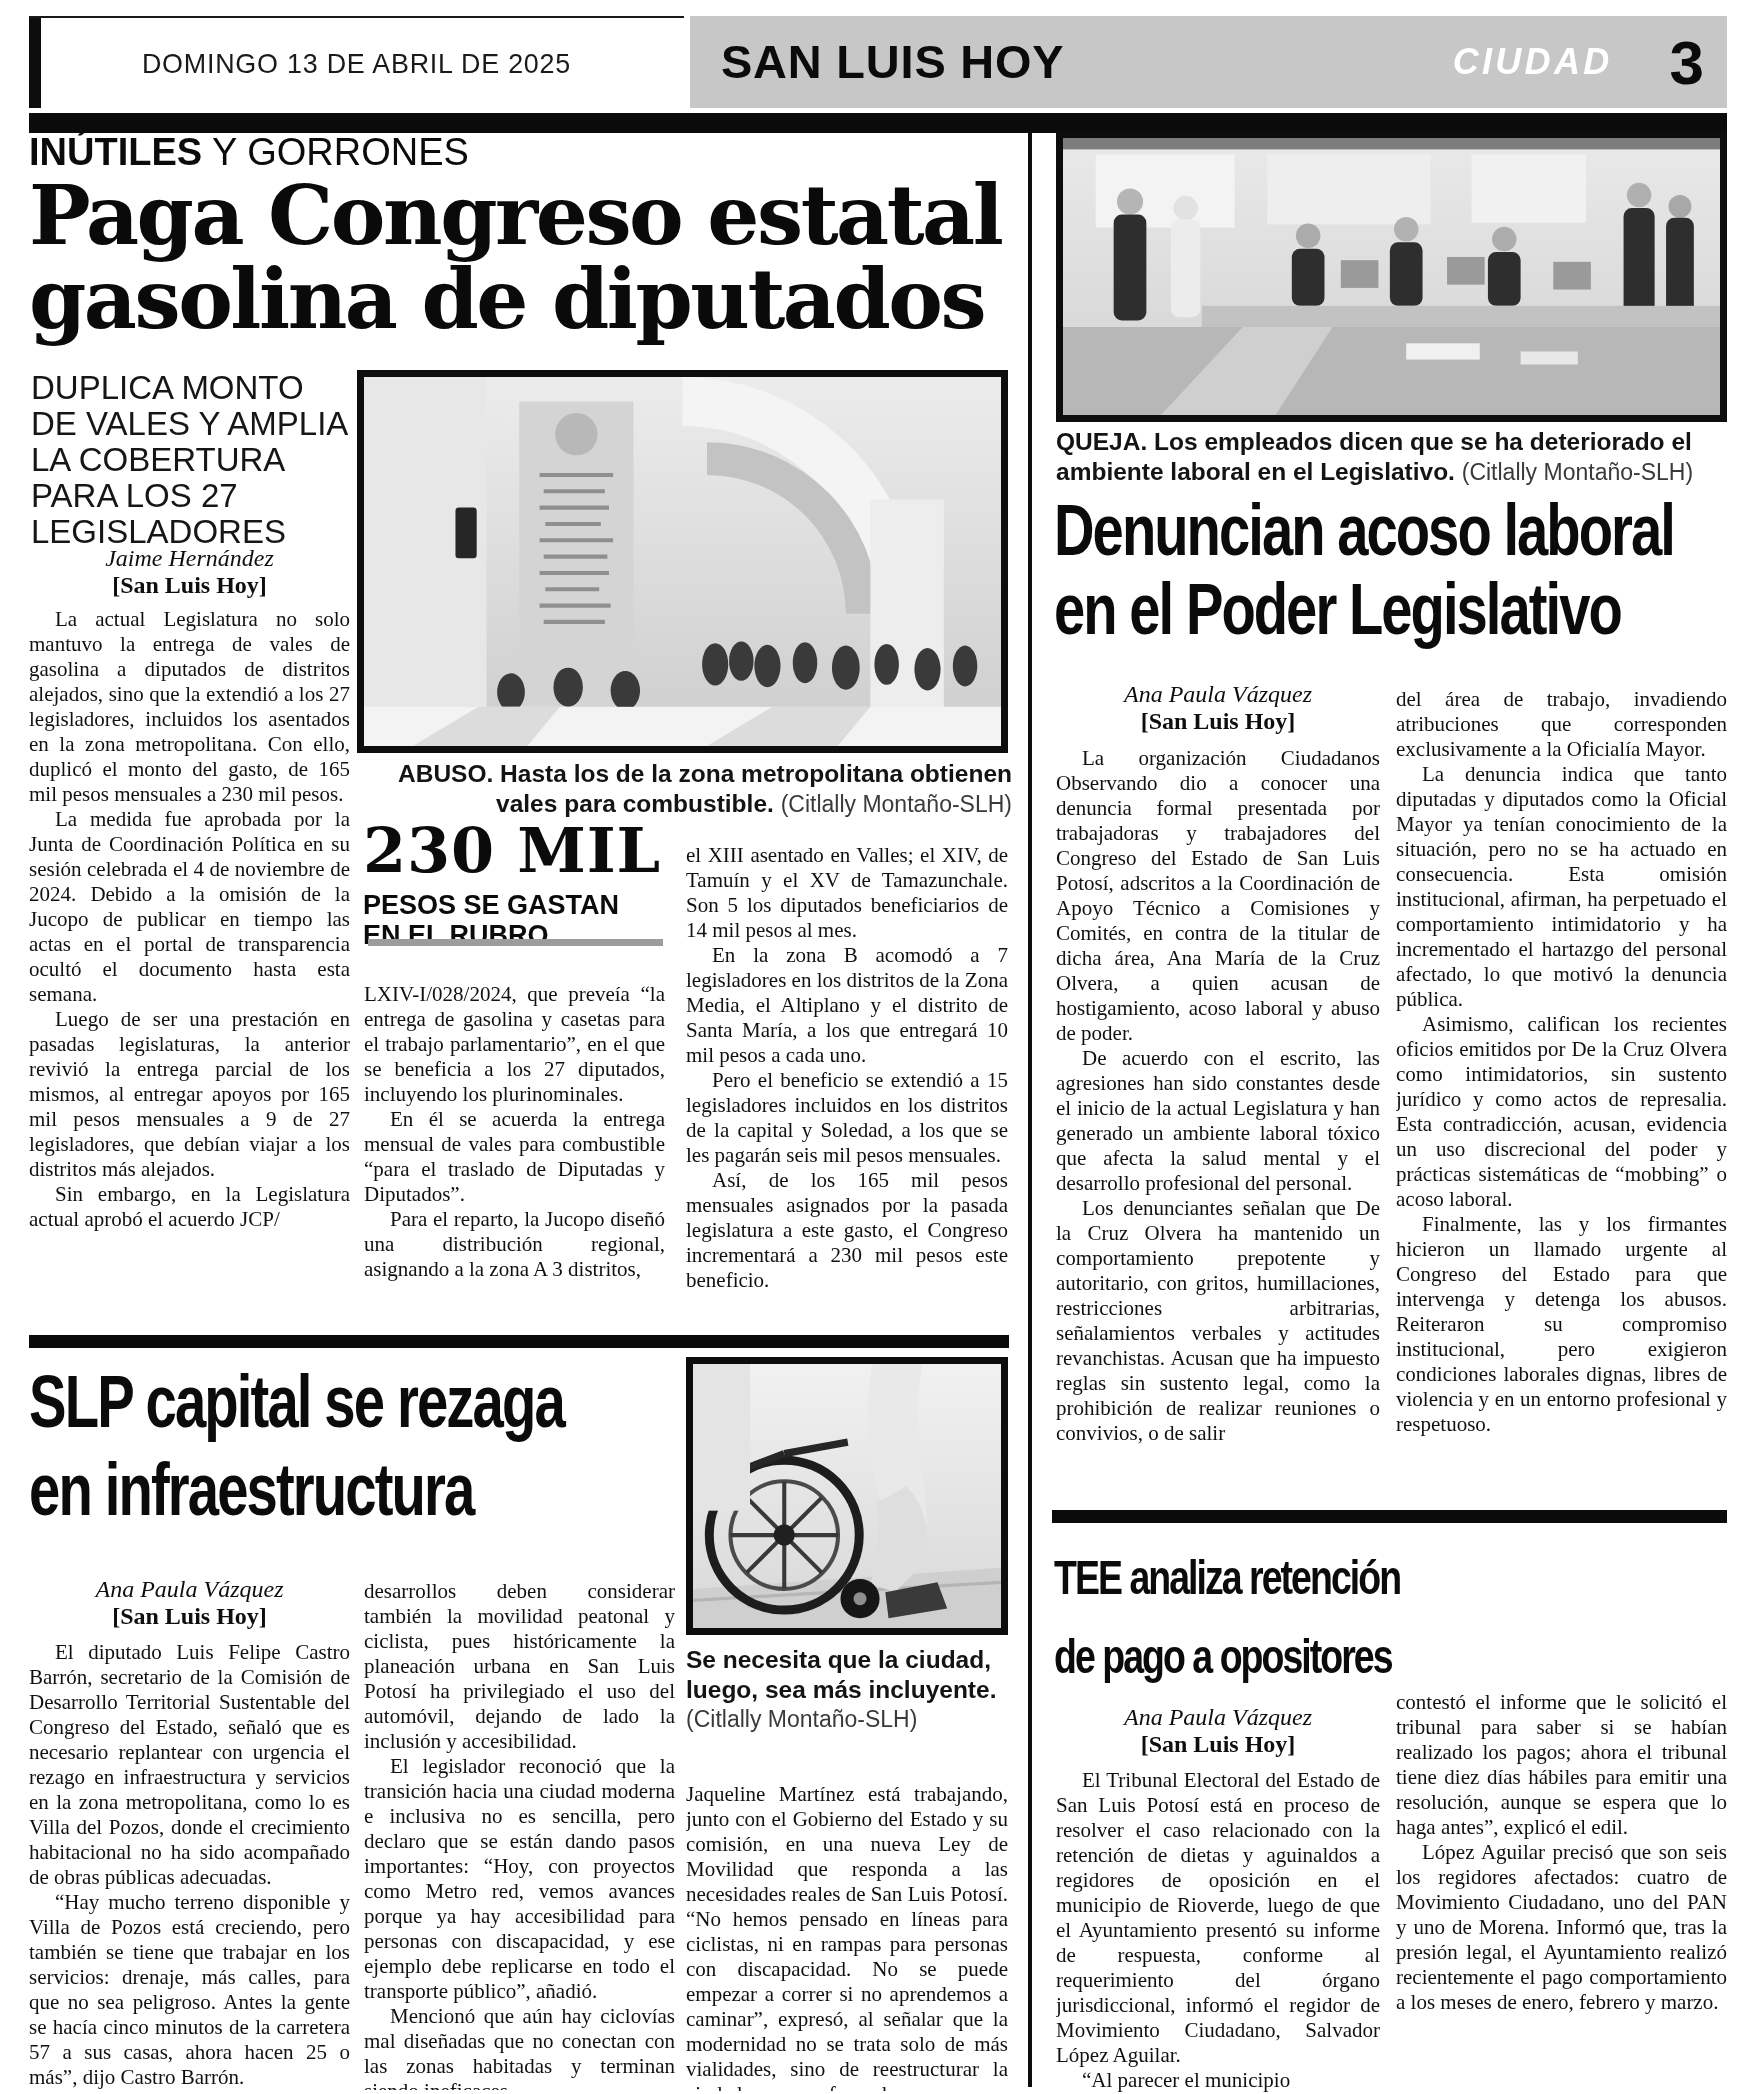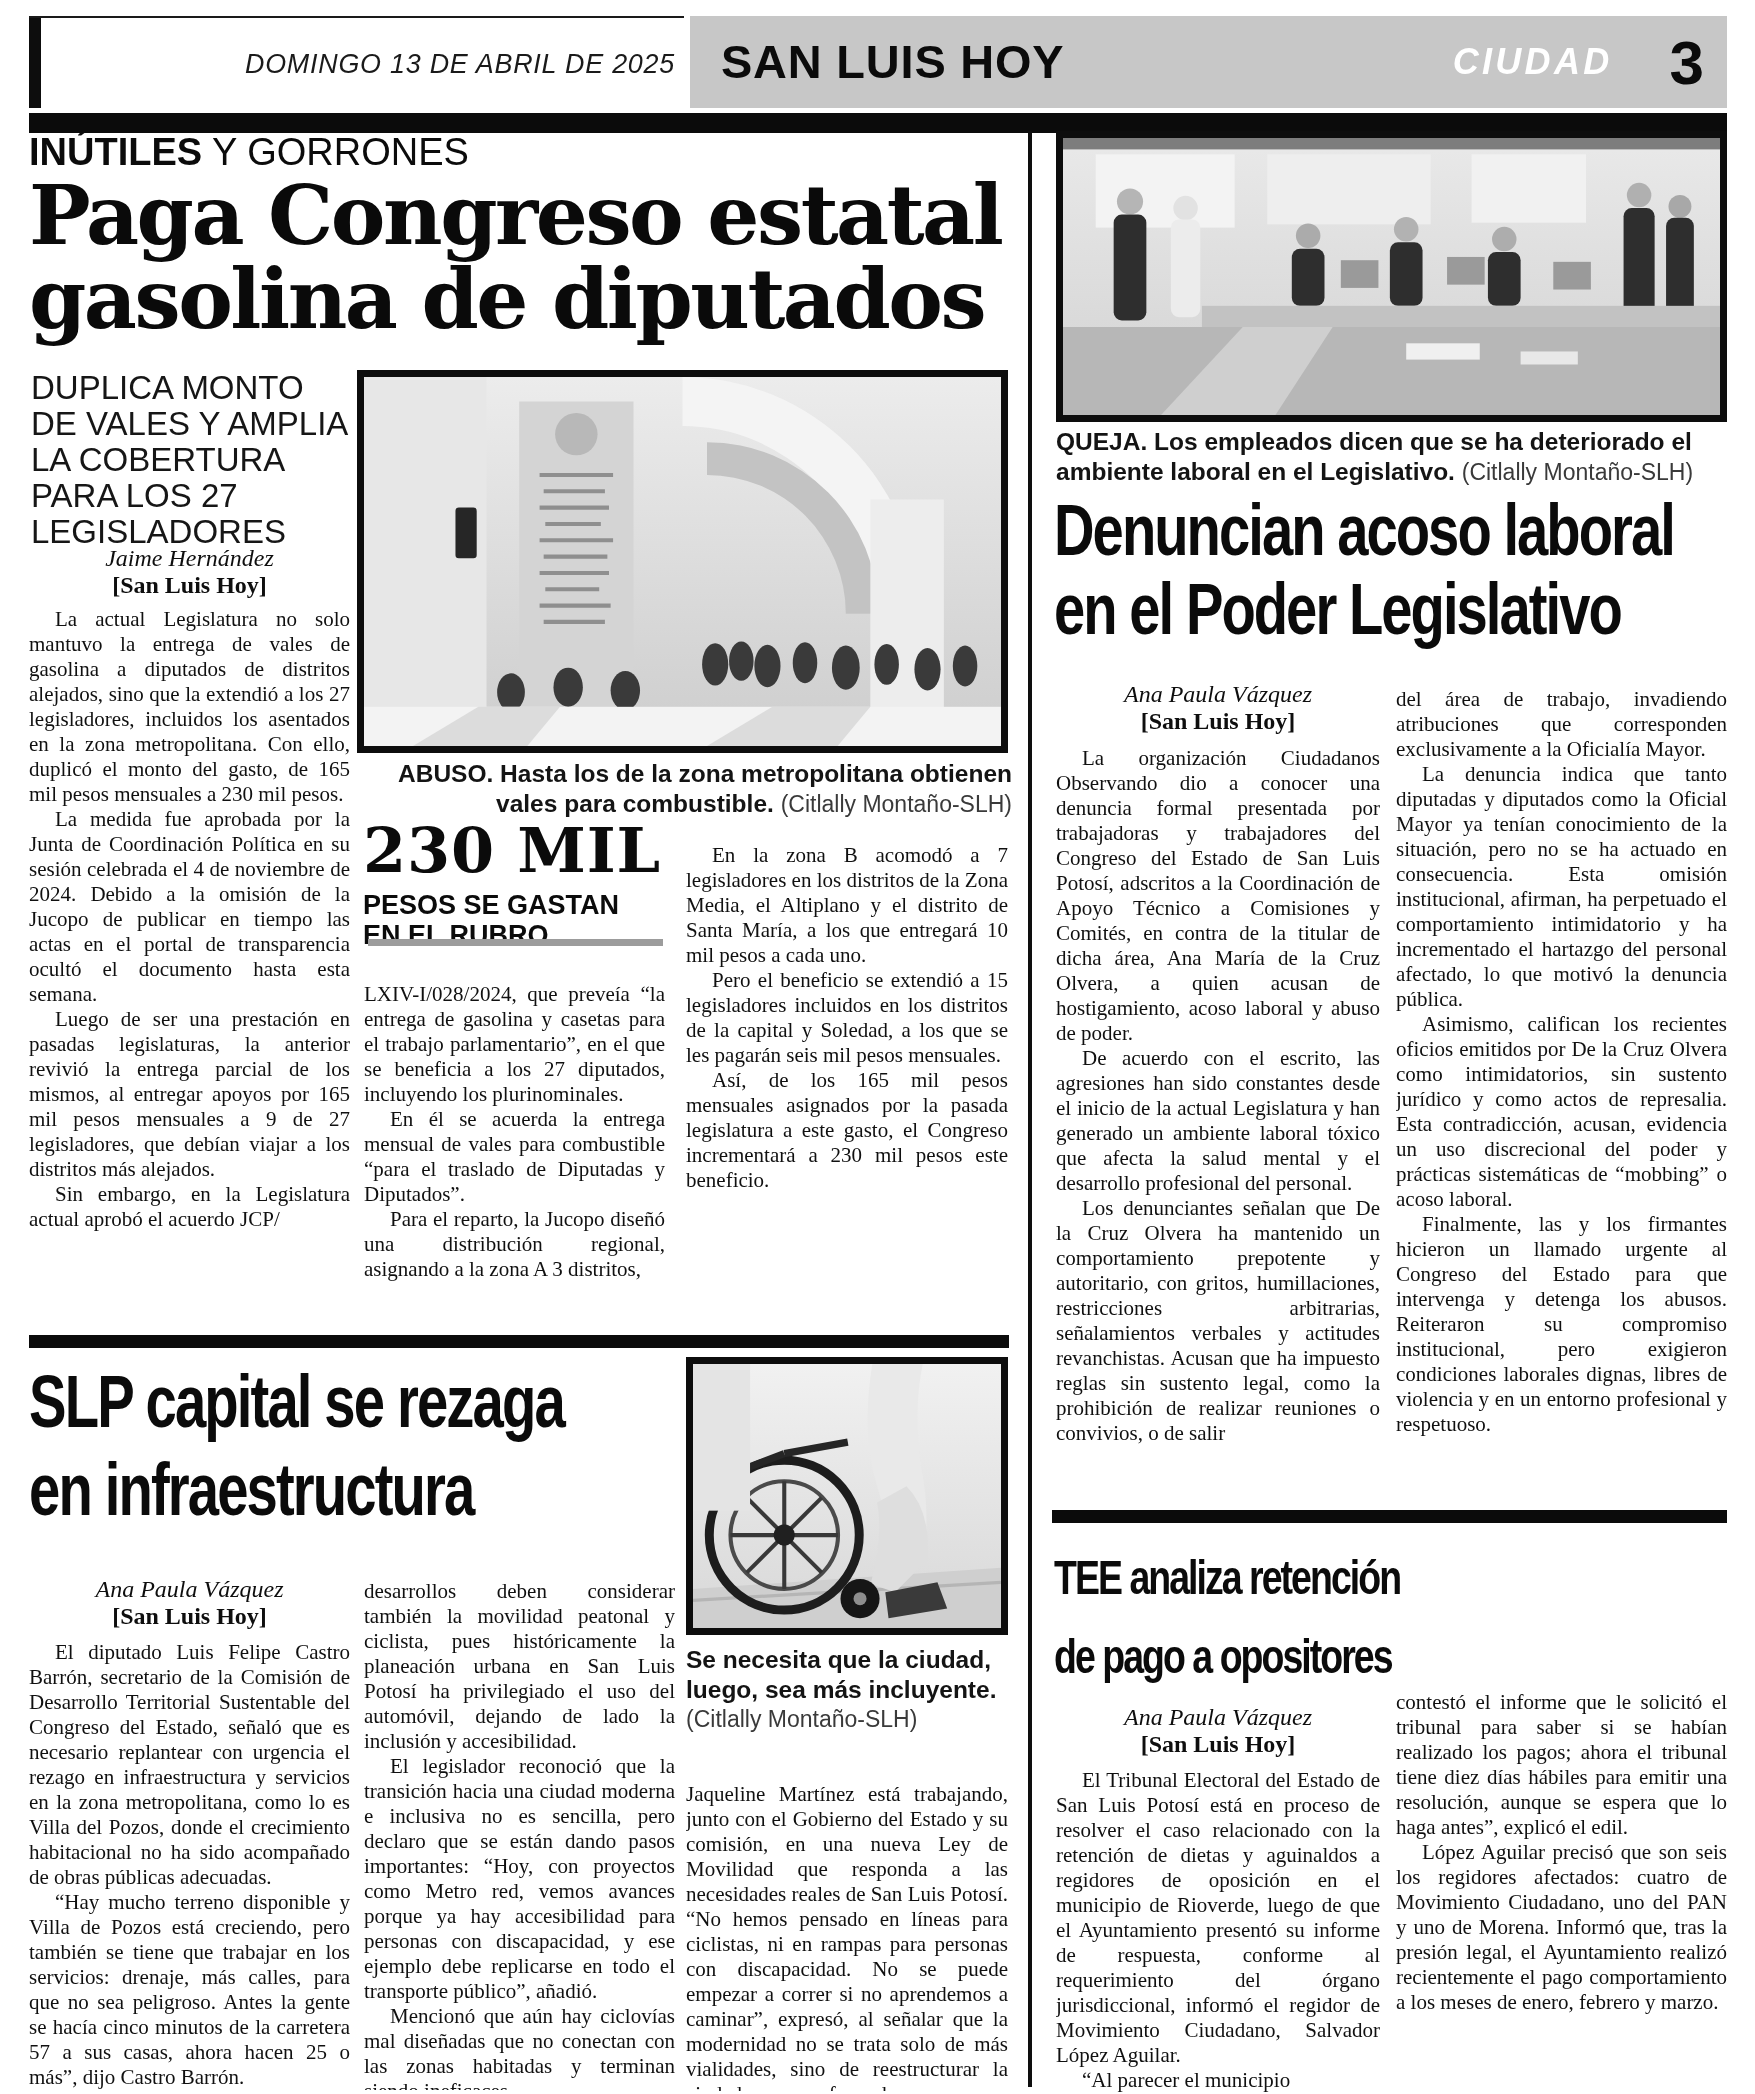--- a/index.html
+++ b/index.html
@@ -2,21 +2,21 @@
 <html lang="es" style="font-size:13px"><head>
 <meta charset="utf-8">
 <style>
   html,body{margin:0;padding:0;background:#777;}
   #page{position:relative;width:1755px;height:2095px;background:#ffffff;overflow:hidden;
         font-family:"Liberation Serif",serif;}
   .abs{position:absolute;}
 
   
   #date-box{left:29px;top:16.4px;width:655px;height:92px;border-top:2.5px solid #1a1a1a;
-            display:flex;align-items:center;justify-content:flex-end;font-style:italic;}
+            display:flex;align-items:center;justify-content:center;}
   #date-accent{left:29px;top:16.4px;width:11.5px;height:92px;background:#0d0d0d;}
   #date-text{font-family:"Liberation Sans",sans-serif;font-size:28px;letter-spacing:0.8px;color:#1a1a1a;
              transform:scaleX(.96);}
   #masthead-bar{left:690px;top:16.4px;width:1037px;height:92px;background:#c7c7c7;
                 display:flex;align-items:center;}
   #masthead{font-family:"Liberation Sans",sans-serif;font-weight:900;font-size:46px;color:#0b0b0b;
             letter-spacing:0.8px;margin-left:31px;transform:scaleX(1.02);transform-origin:0 50%;}
   #section-name{font-family:"Liberation Sans",sans-serif;font-style:italic;font-weight:900;font-size:36px;
                 color:#ffffff;letter-spacing:3.3px;margin-left:auto;margin-right:57px;}
   #page-number{font-family:"Liberation Sans",sans-serif;font-weight:900;font-size:62px;color:#0b0b0b;
@@ -162,20 +162,21 @@
     <p>La medida fue aprobada por la Junta de Coordinación Política en su sesión celebrada el 4 de noviembre de 2024. Debido a la omisión de la Jucopo de publicar en tiempo las actas en el portal de transparencia ocultó el documento hasta esta semana.</p>
     <p>Luego de ser una prestación en pasadas legislaturas, la anterior revivió la entrega parcial de los mismos, al entregar apoyos por 165 mil pesos mensuales a 9 de 27 legisladores, que debían viajar a los distritos más alejados.</p>
     <p>Sin embargo, en la Legislatura actual aprobó el acuerdo JCP/</p>
   </div>
   <div class="abs body-col" style="left:364px;top:982px;width:301px;height:367px;">
     <p class="cont">LXIV-I/028/2024, que preveía “la entrega de gasolina y casetas para el trabajo parlamentario”, en el que se beneficia a los 27 diputados, incluyendo los plurinominales.</p>
     <p>En él se acuerda la entrega mensual de vales para combustible “para el traslado de Diputadas y Diputados”.</p>
     <p>Para el reparto, la Jucopo diseñó una distribución regional, asignando a la zona A 3 distritos,</p>
   </div>
   <div class="abs body-col" style="left:686px;top:843px;width:322px;height:506px;">
+    <p class="cont">el XIII asentado en Valles; el XIV, de Tamuín y el XV de Tamazunchale. Son 5 los diputados beneficiarios de 14 mil pesos al mes.</p>
     <p>En la zona B acomodó a 7 legisladores en los distritos de la Zona Media, el Altiplano y el distrito de Santa María, a los que entregará 10 mil pesos a cada uno.</p>
     <p>Pero el beneficio se extendió a 15 legisladores incluidos en los distritos de la capital y Soledad, a los que se les pagarán seis mil pesos mensuales.</p>
     <p>Así, de los 165 mil pesos mensuales asignados por la pasada legislatura a este gasto, el Congreso incrementará a 230 mil pesos este beneficio.</p>
   </div>
 
   <div class="abs photo" style="left:1056px;top:131px;width:671px;height:291px;">
     <svg viewBox="0 0 804 340" preserveAspectRatio="none">
       <defs>
         <linearGradient id="g2" x1="0" y1="0" x2="0" y2="1">
           <stop offset="0" stop-color="#e9e9e9"></stop>

